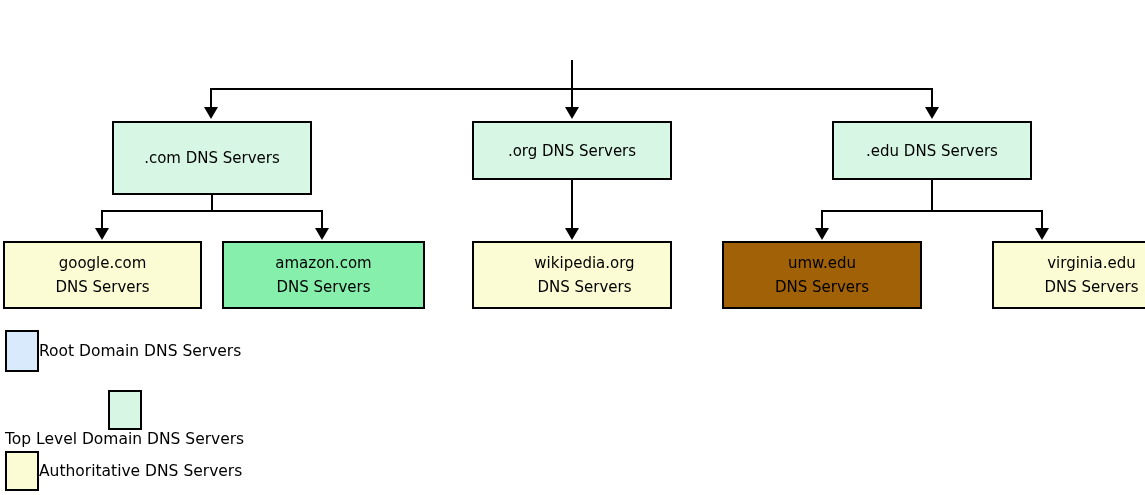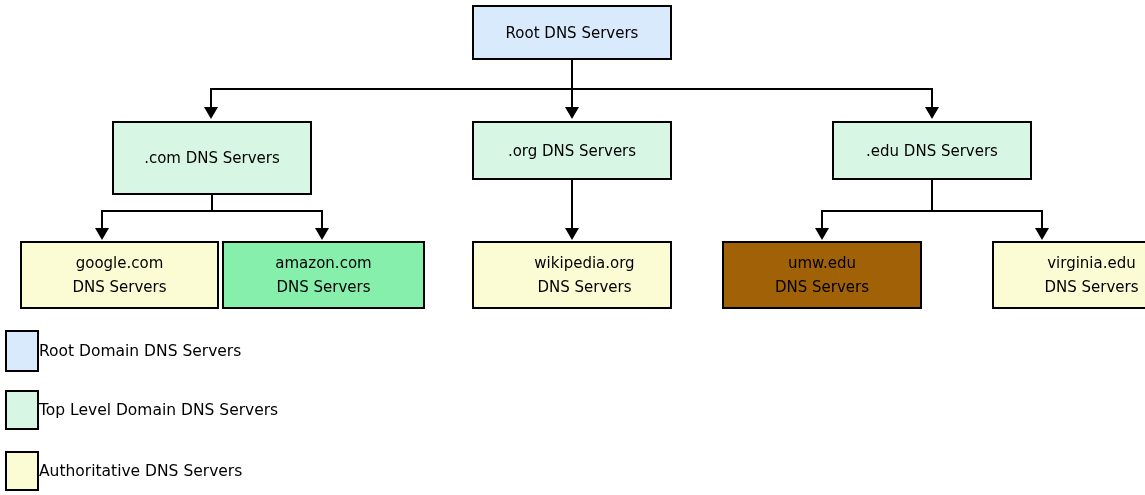--- a/index.html
+++ b/index.html
@@ -32,34 +32,34 @@
     text-align: center;
     color: #000000;
     font-size: 15px;
     line-height: 24px;
   }
   .node .lbl { white-space: pre-line; }
   .node-root   { left: 472px; top:   5px; width: 200px; height: 55px; }
   .node-com    { left: 112px; top: 121px; width: 200px; height: 74px; }
   .node-org    { left: 472px; top: 121px; width: 200px; height: 59px; }
   .node-edu    { left: 832px; top: 121px; width: 200px; height: 59px; }
-  .node-google    { left:   20px; top: 241px; width: 199px; height: 68px; }
+  .node-google    { left:   3px; top: 241px; width: 199px; height: 68px; }
   .node-amazon    { left: 222px; top: 241px; width: 203px; height: 68px; }
   .node-wikipedia { left: 472px; top: 241px; width: 200px; height: 68px; padding-left: 25px; }
   .node-umw       { left: 722px; top: 241px; width: 200px; height: 68px; }
   .node-virginia  { left: 992px; top: 241px; width: 199px; height: 68px; }
 
   .legend-row {
     position: absolute;
     left: 5px;
     display: flex;
     align-items: center;
   }
   .legend-row-1 { top: 330px; height: 42px; }
-  .legend-row-2 { top: 390px; height: 40px; }
+  .legend-row-2 { top: 390px; height: 40px; flex-direction: column; }
   .legend-row-3 { top: 451px; height: 40px; }
   .swatch {
     box-sizing: border-box;
     width: 34px;
     height: 100%;
     border: 2px solid #000000;
     flex: none;
   }
   .legend-label {
     font-size: 15.5px;
@@ -87,23 +87,20 @@
 
     <line x1="572" y1="180" x2="572" y2="229" stroke="#000" stroke-width="2"></line>
     <polygon points="565,228 579,228 572,240" fill="#000"></polygon>
 
     <line x1="932" y1="180" x2="932" y2="211" stroke="#000" stroke-width="2"></line>
     <polyline points="822,229 822,211 1042,211 1042,229" fill="none" stroke="#000" stroke-width="2"></polyline>
     <polygon points="815,228 829,228 822,240" fill="#000"></polygon>
     <polygon points="1035,228 1049,228 1042,240" fill="#000"></polygon>
   </svg>
 
-  <div class="node node-root" style="background-color: rgb(217, 234, 252);">
-    <span class="lbl">Root DNS Servers</span>
-  </div>
 
   <div class="node node-com" style="background-color: rgb(215, 247, 228);">
     <span class="lbl">.com DNS Servers</span>
   </div>
   <div class="node node-edu" style="background-color: rgb(215, 247, 228);">
     <span class="lbl">.edu DNS Servers</span>
   </div>
   <div class="node node-org" style="background-color: rgb(215, 247, 228);">
     <span class="lbl">.org DNS Servers</span>
   </div>

